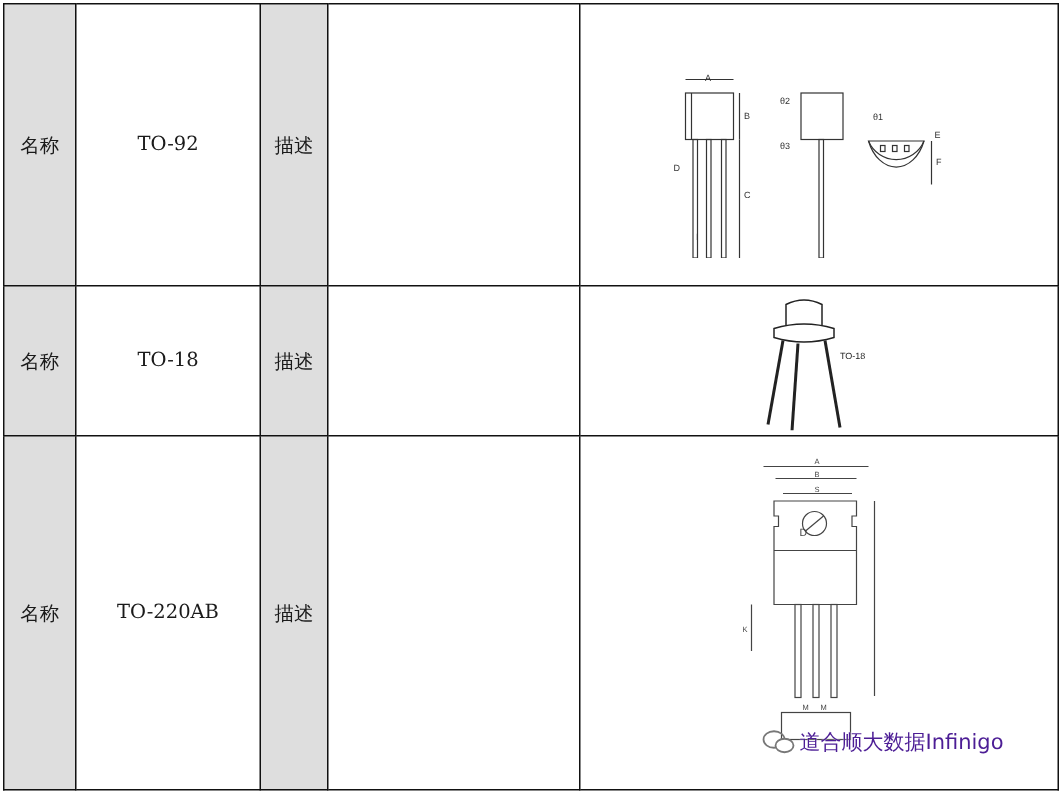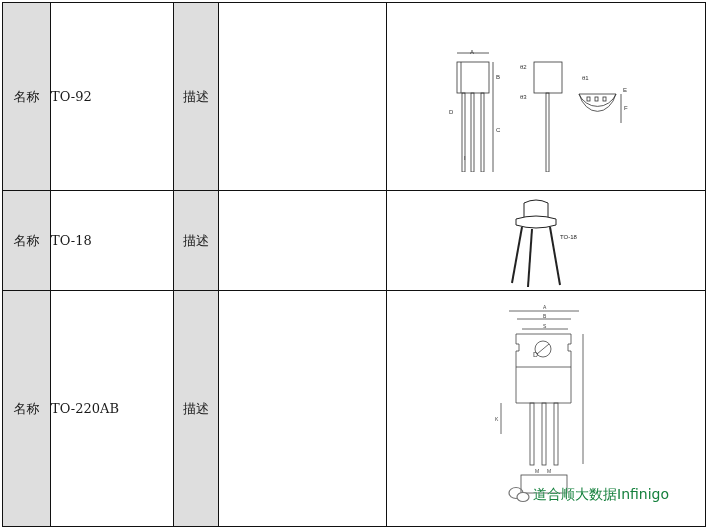--- a/index.html
+++ b/index.html
@@ -3,27 +3,27 @@
 <meta charset="utf-8">
 <style>
   html, body { margin:0; padding:0; background:#ffffff; }
   body { width:709px; height:529px; position:relative; overflow:hidden;
          font-family:"DejaVu Serif","Liberation Serif",serif; color:#1a1a1a; }
   table.pkg { position:absolute; left:2px; top:2px; border-collapse:collapse;
               table-layout:fixed; }
   table.pkg td { border:1.5px solid #111; padding:0; vertical-align:middle;
                  font-size:13px; }
   td.lbl { background:#dedede; text-align:center;margin-left:10px; }
-  td.val { text-align:left; background:#fff; }
+  td.val { text-align:center; background:#fff; }
   td.desc { background:#fff; }
   td.img { background:#fff; text-align:center; }
   .cjk { font-family:"DejaVu Sans","Liberation Sans",sans-serif; font-size:13px; }
   svg { display:block; margin:0 auto; }
   .wm { position:absolute; left:508px; top:486px; font-family:"DejaVu Sans","Liberation Sans",sans-serif;
-        font-size:14px; color:#15803d; white-space:nowrap; display:flex; align-items:center; gap:3px;
+        font-size:14px; color:#4c1d95; white-space:nowrap; display:flex; align-items:center; gap:3px;
         text-shadow:0 0 1px #fff; }
 </style>
 </head>
 <body>
 
 <table class="pkg">
   <colgroup>
     <col style="width:48px">
       <col style="width:123px">
       <col style="width:45px">

